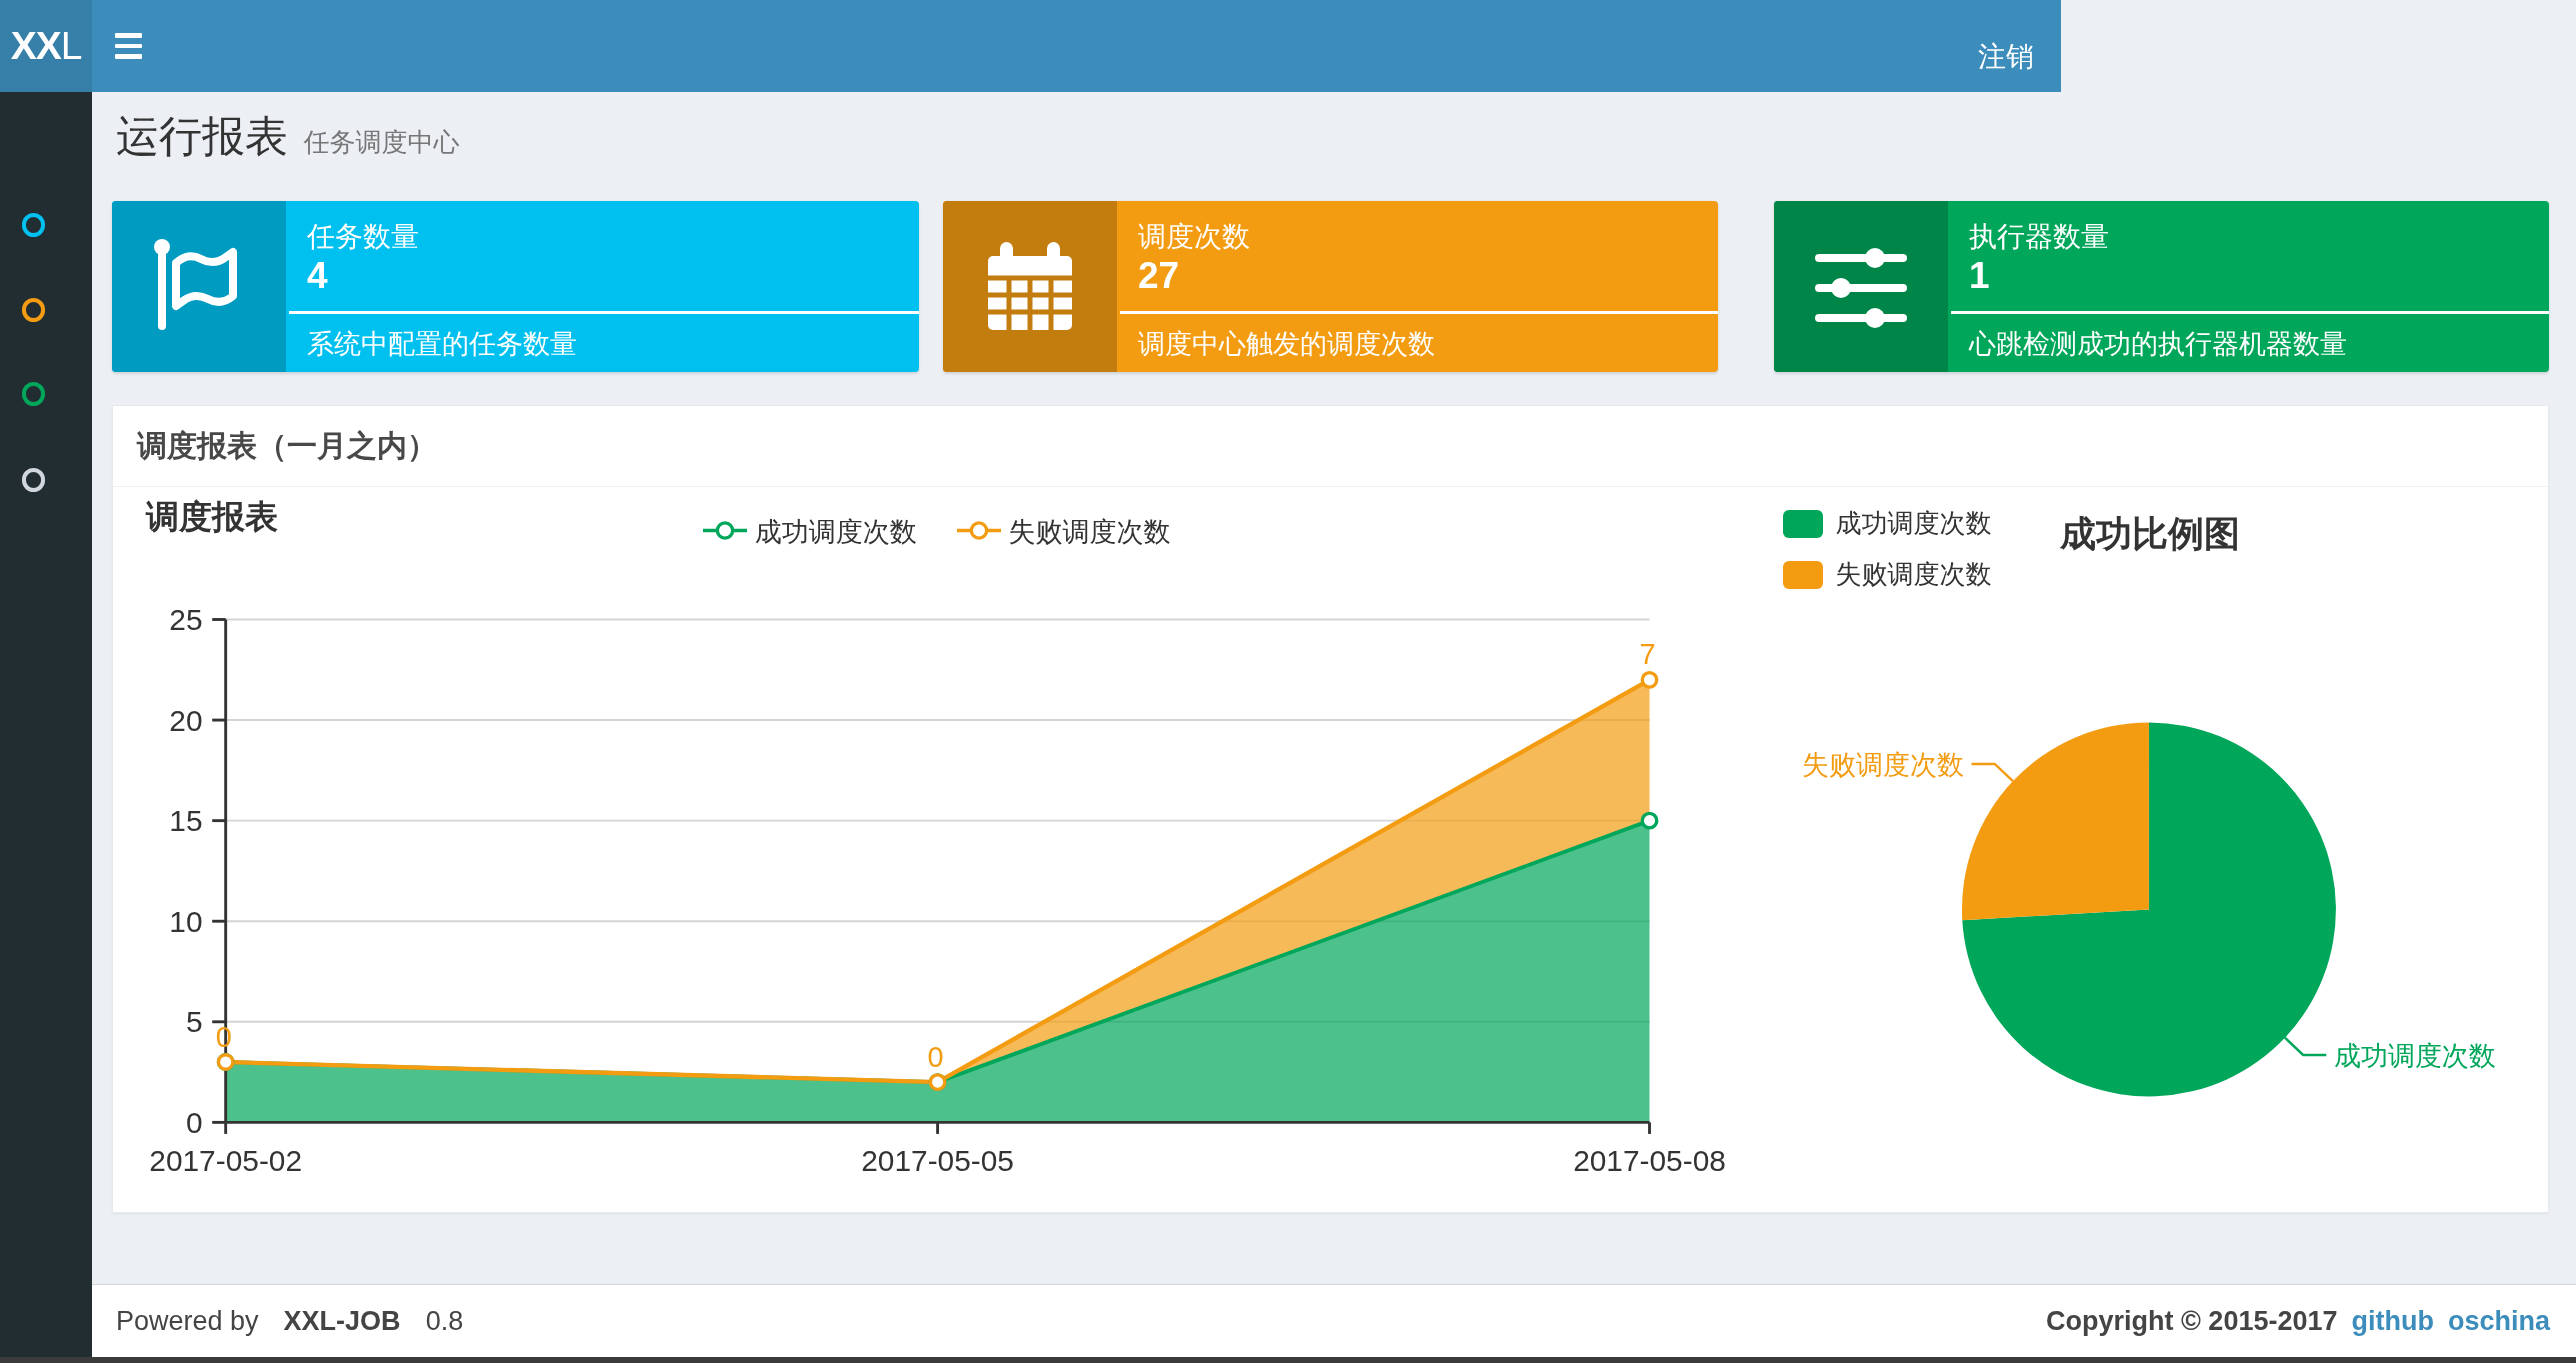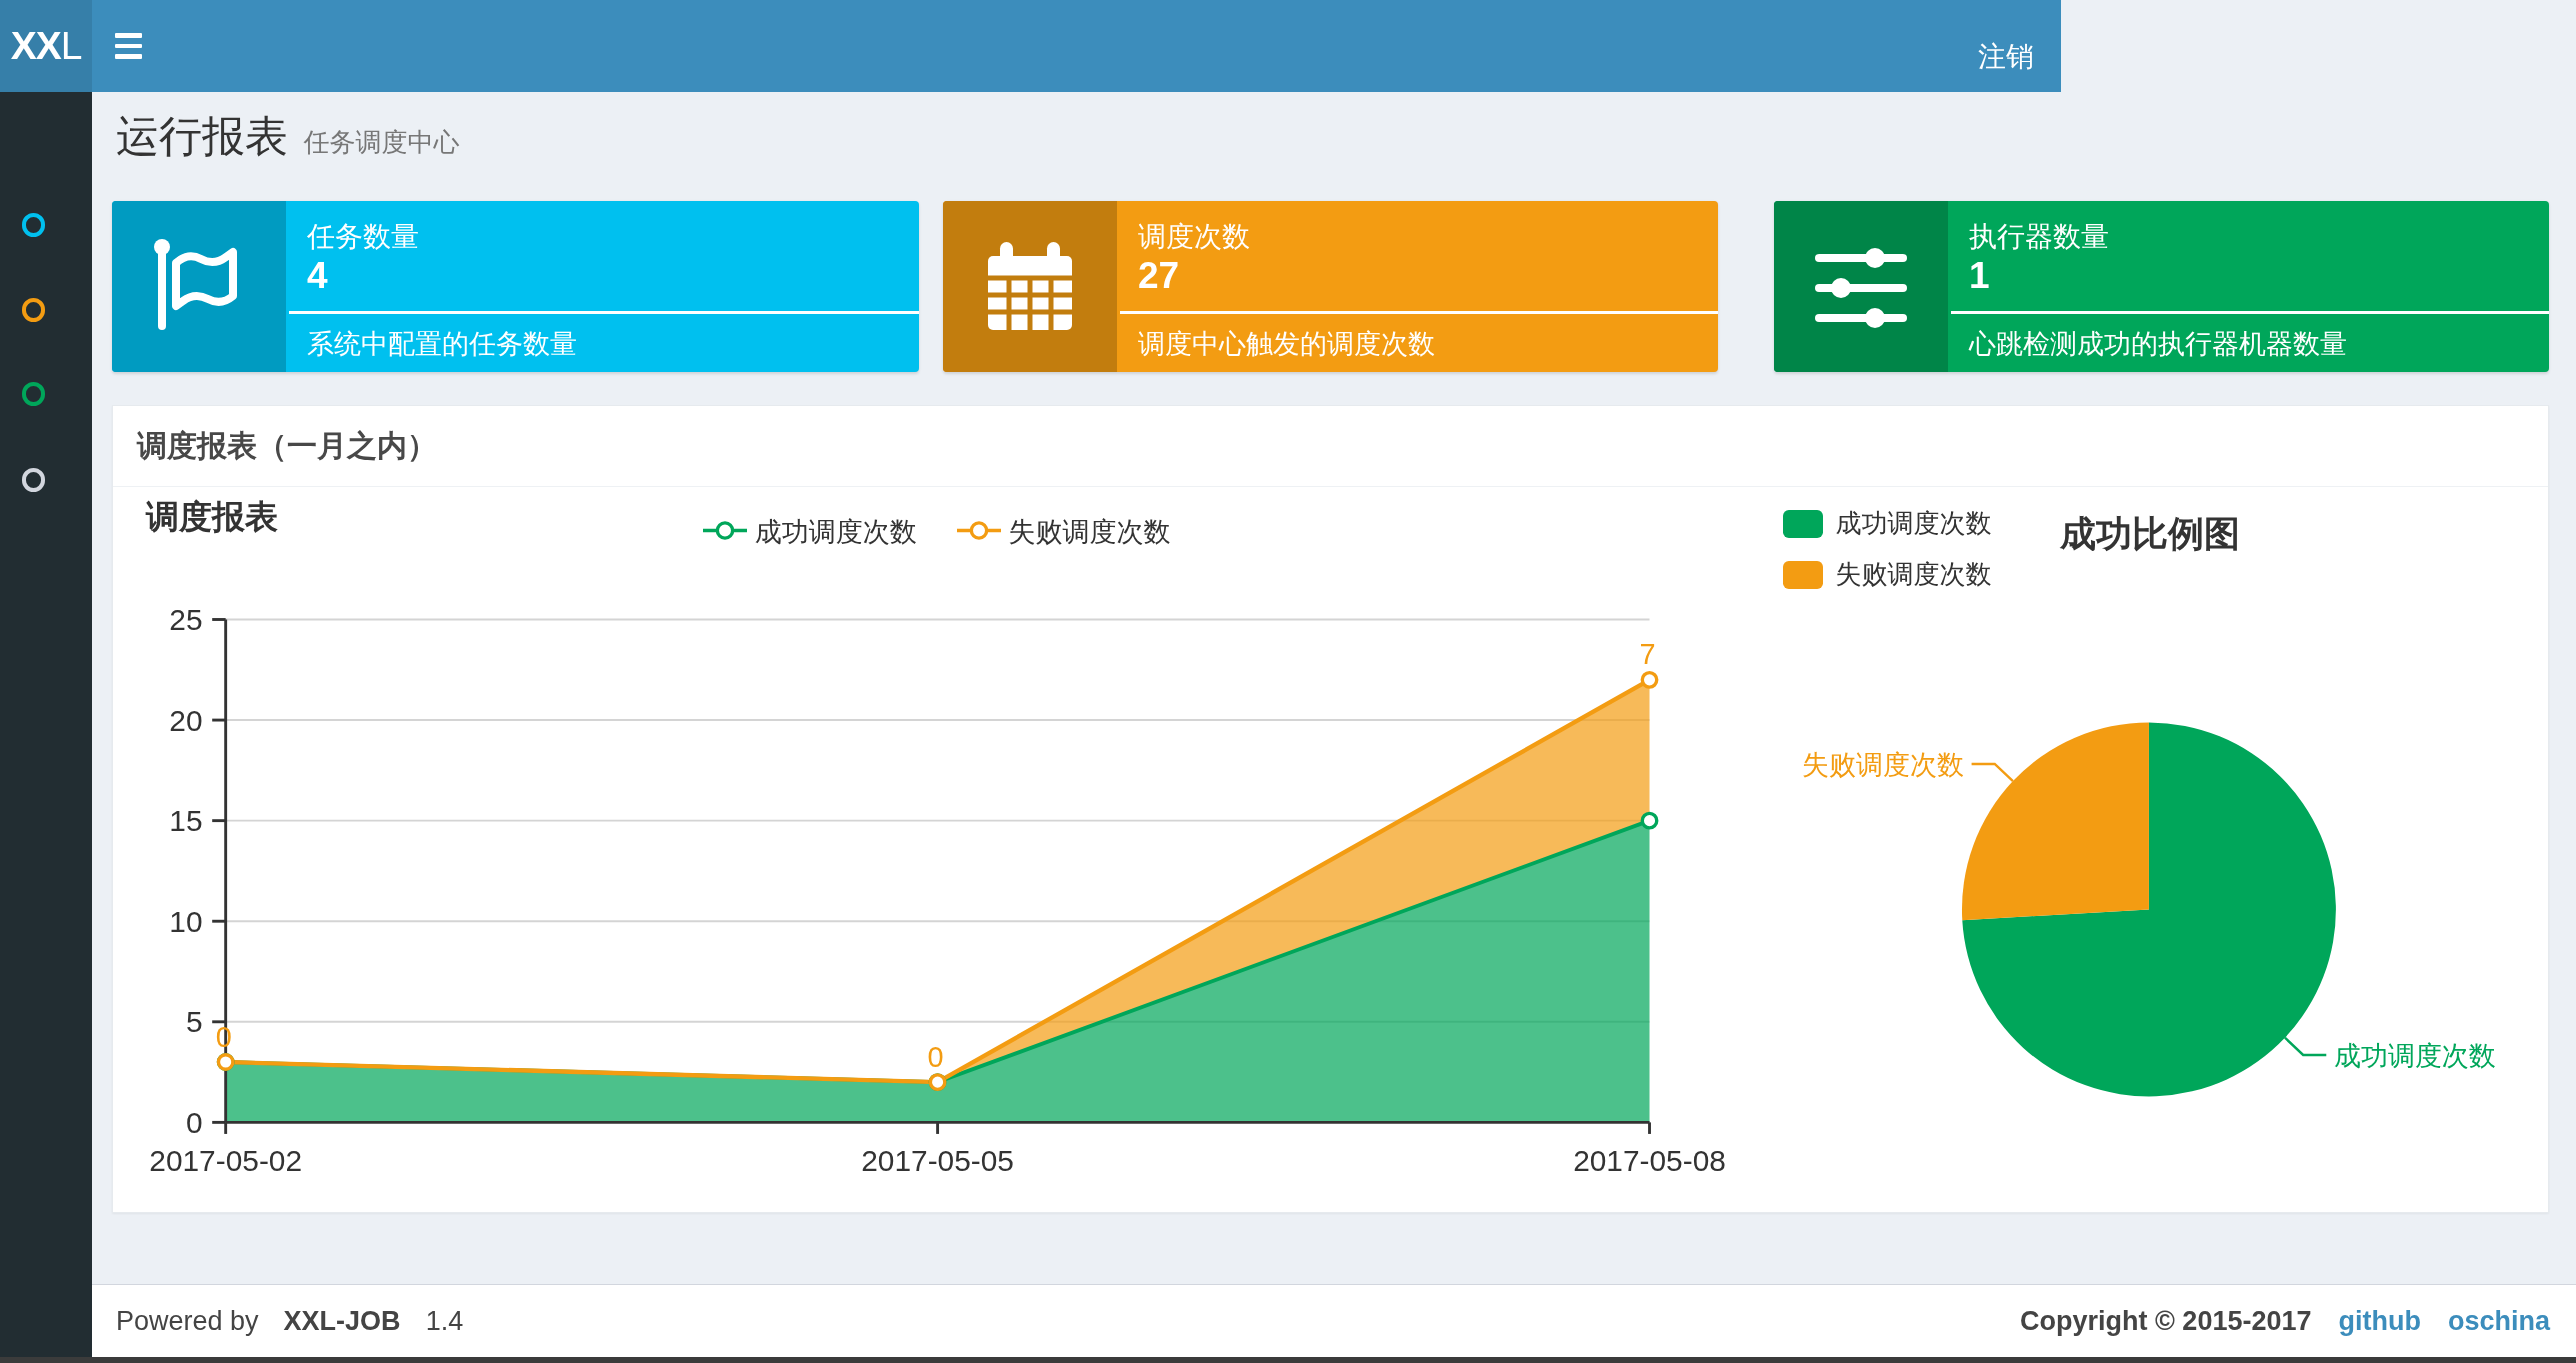--- a/index.html
+++ b/index.html
@@ -74,21 +74,21 @@
 
   .line-svg { position:absolute; left:3.9px; top:174px; }
   .pie-svg { position:absolute; left:1662px; top:189px; }
 
   
   .footer { position:absolute; left:92px; top:1284px; width:2484px; height:73px;
             background:#fff; border-top:1px solid #d2d6de; box-sizing:border-box; }
   .footer .left { position:absolute; left:24px; top:0; height:73px; display:flex; align-items:center;
                   font-size:27px; color:#444; gap:25px; white-space:nowrap; }
   .footer .right { position:absolute; right:26px; top:0; height:73px; display:flex; align-items:center;
-                   font-size:27px; color:#444; font-weight:700; gap:27px; white-space:nowrap; }
+                   font-size:27px; color:#444; font-weight:700; gap:14px; white-space:nowrap; }
   .footer a { color:#3c8dbc; text-decoration:none; font-weight:700; cursor:pointer; }
   .bottom-strip { position:absolute; left:0; top:1357px; width:2576px; height:5.8px; background:#3b3b3b; }
 </style>
 </head>
 <body style="background: rgb(236, 240, 245);">
 
 <div class="navbar" style="background: rgb(60, 141, 188);">
   <div class="logo" style="background: rgb(54, 127, 169);">
     <span class="b">XX</span>
       <span class="l">L</span>
@@ -257,21 +257,21 @@
       <path d="M 388 326 L 194.32821729537397 337.28009680863255 A 194 194 0 0 1 387.9999999999998 132 Z" fill="#F39C12"></path>
       <polyline points="246.88951353482832,192.86912225346592 227.97779885392904,175.02683966887886 203.97779885392904,175.02683966887886" fill="none" stroke="#F39C12" stroke-width="2.5"></polyline>
       <text x="195.97779885392904" y="185.02683966887886" text-anchor="end" font-size="28" fill="#F39C12">失败调度次数</text>
     </svg>
 </div>
 
 <div class="footer">
   <div class="left">
     <span>Powered by</span>
     <span style="font-weight:700">XXL-JOB</span>
-    <span>1.4</span>
+    <span>0.8</span>
   </div>
   <div class="right">
     <span>Copyright © 2015-2017</span>
     <a>github</a>
     <a>oschina</a>
   </div>
 </div>
 <div class="bottom-strip"></div>
 
 

